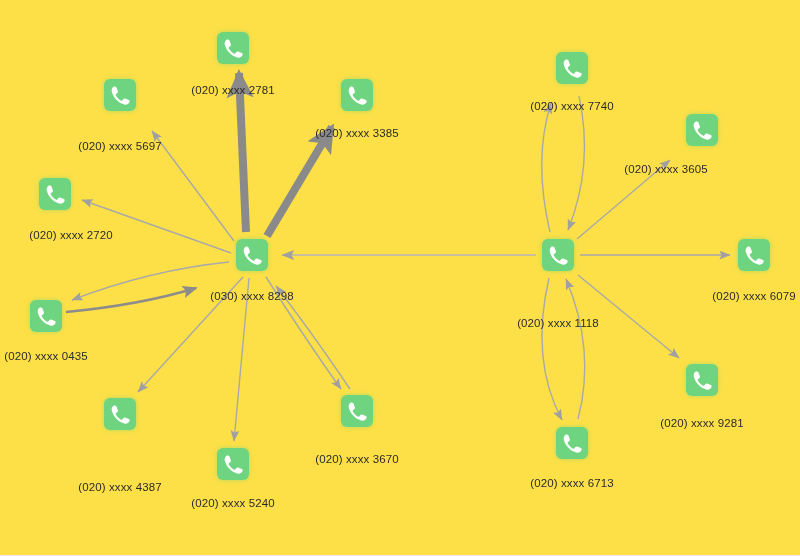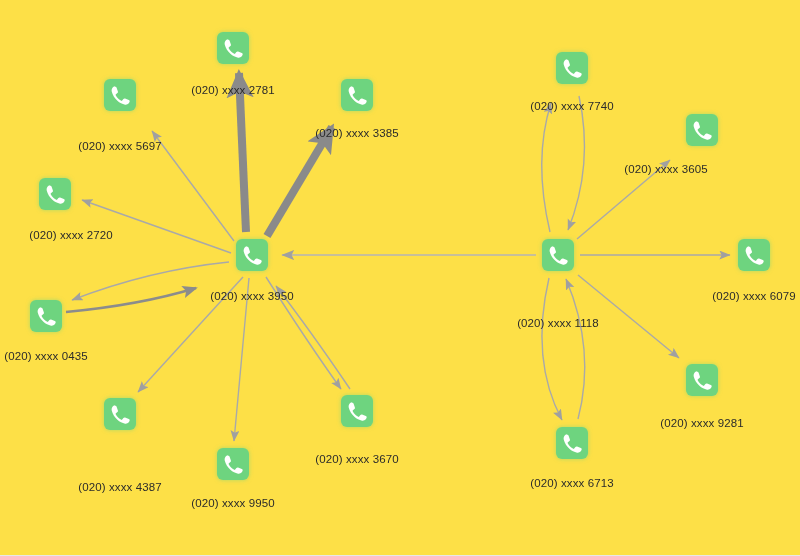--- a/index.html
+++ b/index.html
@@ -128,21 +128,21 @@
         </span>
       </div>
       <div class="node-label" style="position: absolute; left: 55px; top: 229px; transform: translateX(-50%); margin-left: 16px;">(020) xxxx 2720</div>
       <div class="node" style="left: 252px; top: 255px;">
         <span class="node-icon">
           <svg width="32" height="32" viewBox="0 0 32 32" aria-hidden="true">
             <path d="M11.4 7.2c-1.0 0-2.0 0.5-2.7 1.3-1.0 1.2-1.3 2.8-0.9 4.3 0.9 3.4 2.9 6.6 5.6 9.0 2.2 2.0 4.9 3.4 7.7 3.9 1.4 0.2 2.8-0.3 3.7-1.4 0.5-0.6 0.8-1.3 0.9-2.0 0.1-0.6-0.3-1.2-0.9-1.4l-3.7-1.3c-0.6-0.2-1.3 0-1.7 0.5 l-1.2 1.5c-0.2 0.3-0.6 0.4-0.9 0.2-2.4-1.3-4.3-3.2-5.6-5.6-0.2-0.3-0.1-0.7 0.2-0.9 l1.5-1.2c0.5-0.4 0.7-1.1 0.5-1.7l-1.3-3.7c-0.2-0.6-0.8-1.0-1.4-0.9-0.3 0-0.6 0-0.9 0z" fill="#ffffff"></path>
           </svg>
         </span>
       </div>
-      <div class="node-label" style="position: absolute; left: 252px; top: 290px; transform: translateX(-50%);">(020) xxxx 3950</div>
+      <div class="node-label" style="position: absolute; left: 252px; top: 290px; transform: translateX(-50%);">(030) xxxx 8298</div>
       <div class="node" style="left: 46px; top: 316px;">
         <span class="node-icon">
           <svg width="32" height="32" viewBox="0 0 32 32" aria-hidden="true">
             <path d="M11.4 7.2c-1.0 0-2.0 0.5-2.7 1.3-1.0 1.2-1.3 2.8-0.9 4.3 0.9 3.4 2.9 6.6 5.6 9.0 2.2 2.0 4.9 3.4 7.7 3.9 1.4 0.2 2.8-0.3 3.7-1.4 0.5-0.6 0.8-1.3 0.9-2.0 0.1-0.6-0.3-1.2-0.9-1.4l-3.7-1.3c-0.6-0.2-1.3 0-1.7 0.5 l-1.2 1.5c-0.2 0.3-0.6 0.4-0.9 0.2-2.4-1.3-4.3-3.2-5.6-5.6-0.2-0.3-0.1-0.7 0.2-0.9 l1.5-1.2c0.5-0.4 0.7-1.1 0.5-1.7l-1.3-3.7c-0.2-0.6-0.8-1.0-1.4-0.9-0.3 0-0.6 0-0.9 0z" fill="#ffffff"></path>
           </svg>
         </span>
       </div>
       <div class="node-label" style="position: absolute; left: 46px; top: 350px; transform: translateX(-50%);">(020) xxxx 0435</div>
       <div class="node" style="left: 120px; top: 414px;">
         <span class="node-icon">
@@ -152,21 +152,21 @@
         </span>
       </div>
       <div class="node-label" style="position: absolute; left: 120px; top: 449px; transform: translateX(-50%); margin-top: 32px;">(020) xxxx 4387</div>
       <div class="node" style="left: 233px; top: 464px;">
         <span class="node-icon">
           <svg width="32" height="32" viewBox="0 0 32 32" aria-hidden="true">
             <path d="M11.4 7.2c-1.0 0-2.0 0.5-2.7 1.3-1.0 1.2-1.3 2.8-0.9 4.3 0.9 3.4 2.9 6.6 5.6 9.0 2.2 2.0 4.9 3.4 7.7 3.9 1.4 0.2 2.8-0.3 3.7-1.4 0.5-0.6 0.8-1.3 0.9-2.0 0.1-0.6-0.3-1.2-0.9-1.4l-3.7-1.3c-0.6-0.2-1.3 0-1.7 0.5 l-1.2 1.5c-0.2 0.3-0.6 0.4-0.9 0.2-2.4-1.3-4.3-3.2-5.6-5.6-0.2-0.3-0.1-0.7 0.2-0.9 l1.5-1.2c0.5-0.4 0.7-1.1 0.5-1.7l-1.3-3.7c-0.2-0.6-0.8-1.0-1.4-0.9-0.3 0-0.6 0-0.9 0z" fill="#ffffff"></path>
           </svg>
         </span>
       </div>
-      <div class="node-label" style="position: absolute; left: 233px; top: 497px; transform: translateX(-50%);">(020) xxxx 9950</div>
+      <div class="node-label" style="position: absolute; left: 233px; top: 497px; transform: translateX(-50%);">(020) xxxx 5240</div>
       <div class="node" style="left: 357px; top: 411px;">
         <span class="node-icon">
           <svg width="32" height="32" viewBox="0 0 32 32" aria-hidden="true">
             <path d="M11.4 7.2c-1.0 0-2.0 0.5-2.7 1.3-1.0 1.2-1.3 2.8-0.9 4.3 0.9 3.4 2.9 6.6 5.6 9.0 2.2 2.0 4.9 3.4 7.7 3.9 1.4 0.2 2.8-0.3 3.7-1.4 0.5-0.6 0.8-1.3 0.9-2.0 0.1-0.6-0.3-1.2-0.9-1.4l-3.7-1.3c-0.6-0.2-1.3 0-1.7 0.5 l-1.2 1.5c-0.2 0.3-0.6 0.4-0.9 0.2-2.4-1.3-4.3-3.2-5.6-5.6-0.2-0.3-0.1-0.7 0.2-0.9 l1.5-1.2c0.5-0.4 0.7-1.1 0.5-1.7l-1.3-3.7c-0.2-0.6-0.8-1.0-1.4-0.9-0.3 0-0.6 0-0.9 0z" fill="#ffffff"></path>
           </svg>
         </span>
       </div>
       <div class="node-label" style="position: absolute; left: 357px; top: 453px; transform: translateX(-50%);">(020) xxxx 3670</div>
       <div class="node" style="left: 572px; top: 68px;">
         <span class="node-icon">

